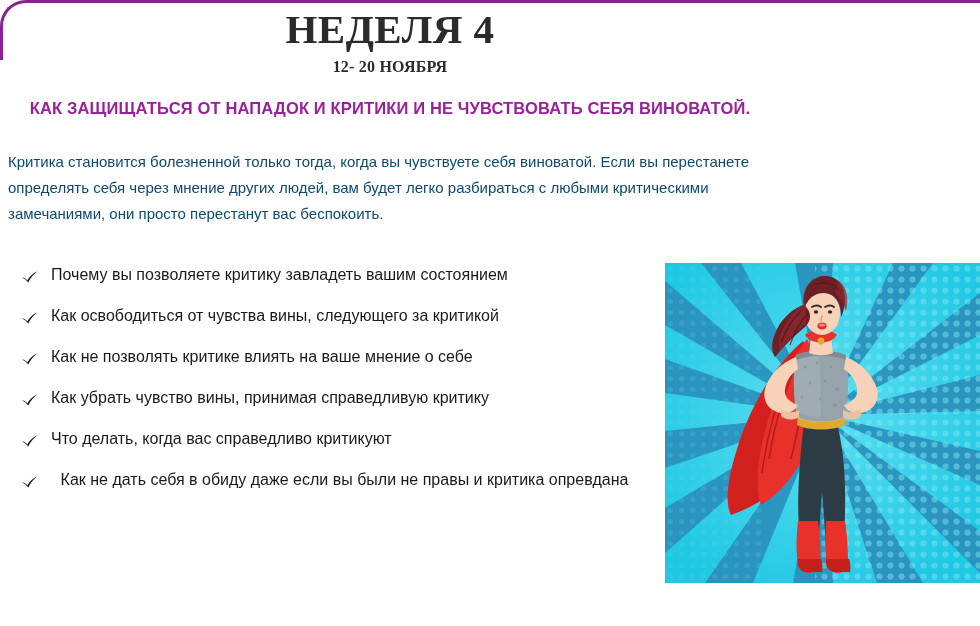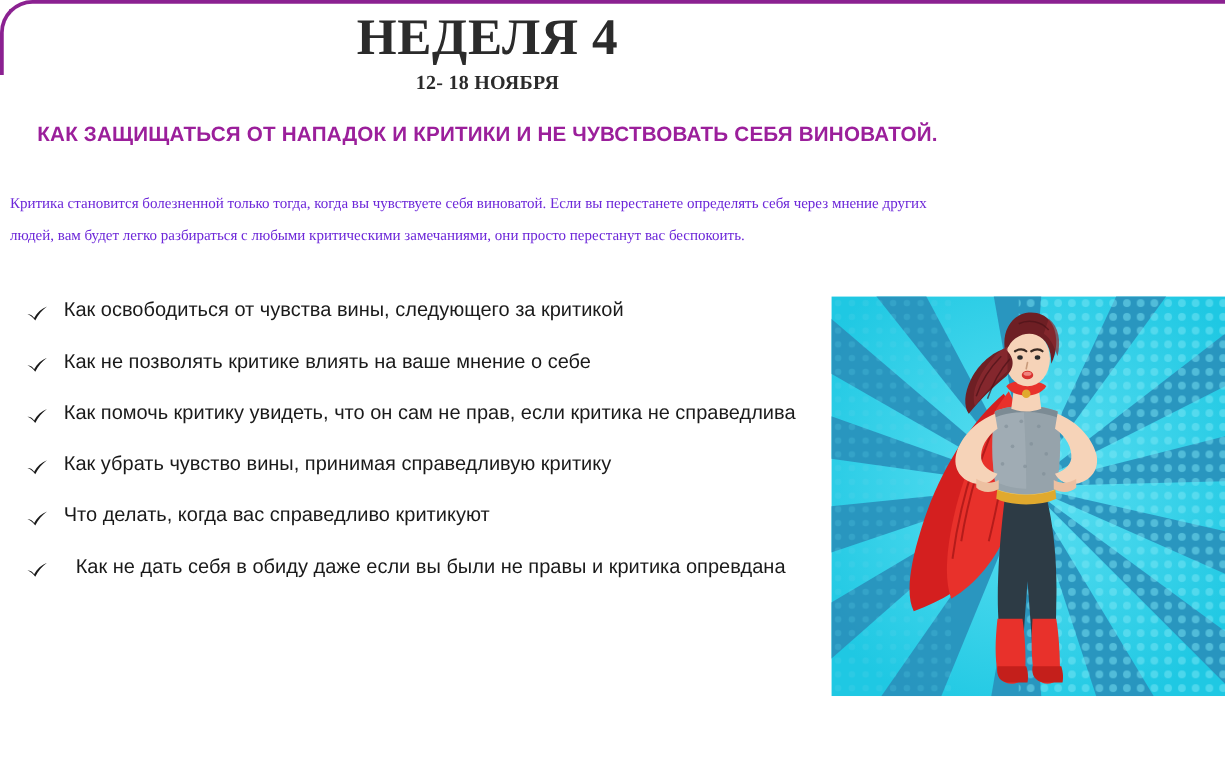--- a/index.html
+++ b/index.html
@@ -76,25 +76,24 @@
     line-height: 22px;
     letter-spacing: 0.15px;
     color: #9b1f9b;
     margin: 19px 0 0 0;
     text-align: center;
   }
 
   
   .intro {
     margin: 30px 8px 0 8px;
-    font-size: 12px;
+    font-size: 15px;
     line-height: 26px;
-    color: #6d28d9;
+    color: #0c4a6e;
     text-align: left;
-    font-family: Liberation Serif, serif;
   }
 
   
   .content {
     position: relative;
     margin-top: 36px;
   }
 
   .checklist {
     list-style: none;
@@ -138,52 +137,52 @@
 <body>
 
 <div class="page">
 
   <div class="frame-edge">
     <div class="line"></div>
   </div>
 
   <div class="header">
     <h1 class="week-title">НЕДЕЛЯ 4</h1>
-    <div class="week-dates">12- 18 НОЯБРЯ</div>
+    <div class="week-dates">12- 20 НОЯБРЯ</div>
     <div class="subtitle">КАК ЗАЩИЩАТЬСЯ ОТ НАПАДОК И КРИТИКИ И НЕ ЧУВСТВОВАТЬ СЕБЯ ВИНОВАТОЙ.</div>
   </div>
 
   <p class="intro">Критика становится болезненной только тогда, когда вы чувствуете себя виноватой. Если вы перестанете определять себя через мнение других людей, вам будет легко разбираться с любыми критическими замечаниями, они просто перестанут вас беспокоить.</p>
 
   <div class="content">
 
     <ul class="checklist">
       <li class="check-item">
         <span class="check-icon">
           <svg width="20" height="20" viewBox="0 0 20 20" aria-hidden="true">
             <path d="M2 10.4 C4.2 10.2 6.1 11.6 7.3 13.4 C9.6 9.2 13.2 5.9 17.6 4.2 C13.6 7.1 10.4 10.9 8.2 15.4 C6.6 13.2 4.5 11.4 2 10.4 Z" fill="#1a1a1a"></path>
           </svg>
         </span>
+        <span>Почему вы позволяете критику завладеть вашим состоянием</span>
+      </li>
+      <li class="check-item">
+        <span class="check-icon">
+          <svg width="20" height="20" viewBox="0 0 20 20" aria-hidden="true">
+            <path d="M2 10.4 C4.2 10.2 6.1 11.6 7.3 13.4 C9.6 9.2 13.2 5.9 17.6 4.2 C13.6 7.1 10.4 10.9 8.2 15.4 C6.6 13.2 4.5 11.4 2 10.4 Z" fill="#1a1a1a"></path>
+          </svg>
+        </span>
         <span>Как освободиться от чувства вины, следующего за критикой</span>
       </li>
       <li class="check-item">
         <span class="check-icon">
           <svg width="20" height="20" viewBox="0 0 20 20" aria-hidden="true">
             <path d="M2 10.4 C4.2 10.2 6.1 11.6 7.3 13.4 C9.6 9.2 13.2 5.9 17.6 4.2 C13.6 7.1 10.4 10.9 8.2 15.4 C6.6 13.2 4.5 11.4 2 10.4 Z" fill="#1a1a1a"></path>
           </svg>
         </span>
         <span>Как не позволять критике влиять на ваше мнение о себе</span>
-      </li>
-      <li class="check-item">
-        <span class="check-icon">
-          <svg width="20" height="20" viewBox="0 0 20 20" aria-hidden="true">
-            <path d="M2 10.4 C4.2 10.2 6.1 11.6 7.3 13.4 C9.6 9.2 13.2 5.9 17.6 4.2 C13.6 7.1 10.4 10.9 8.2 15.4 C6.6 13.2 4.5 11.4 2 10.4 Z" fill="#1a1a1a"></path>
-          </svg>
-        </span>
-        <span>Как помочь критику увидеть, что он сам не прав, если критика не справедлива</span>
       </li>
       <li class="check-item">
         <span class="check-icon">
           <svg width="20" height="20" viewBox="0 0 20 20" aria-hidden="true">
             <path d="M2 10.4 C4.2 10.2 6.1 11.6 7.3 13.4 C9.6 9.2 13.2 5.9 17.6 4.2 C13.6 7.1 10.4 10.9 8.2 15.4 C6.6 13.2 4.5 11.4 2 10.4 Z" fill="#1a1a1a"></path>
           </svg>
         </span>
         <span>Как убрать чувство вины, принимая справедливую критику</span>
       </li>
       <li class="check-item">

